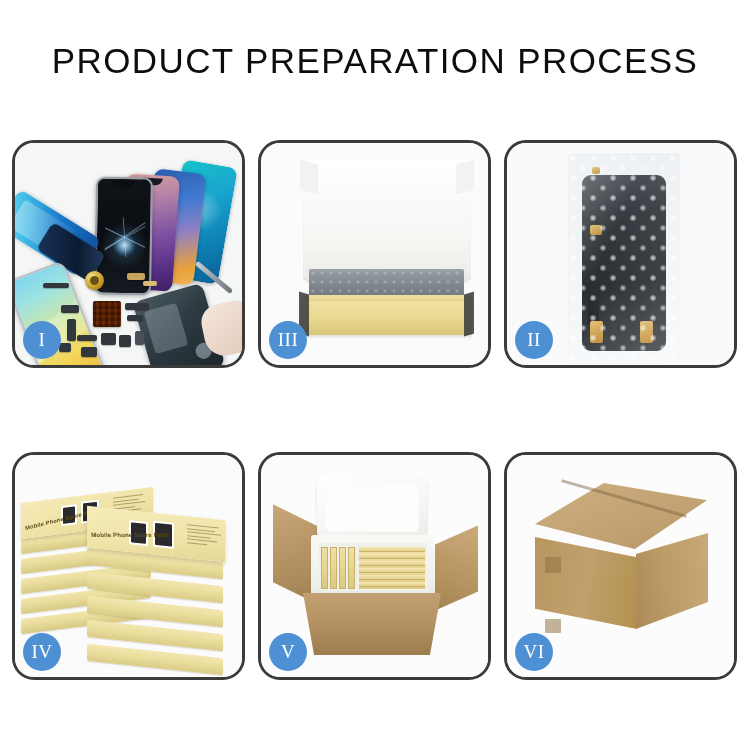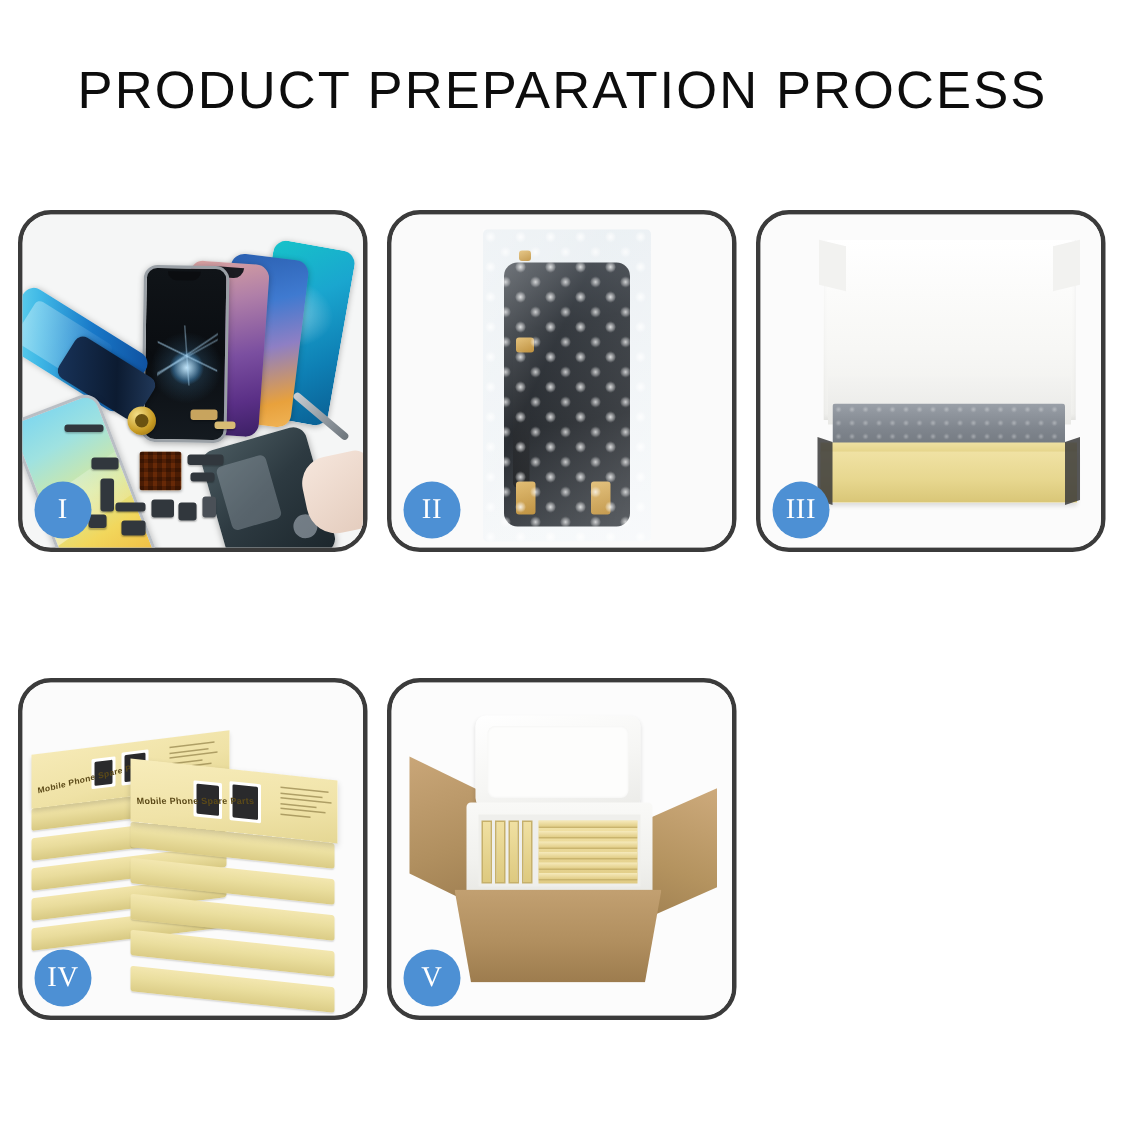--- a/index.html
+++ b/index.html
@@ -524,45 +524,45 @@
         <div class="sp" style="left:206px; top:202px; width:7px; height:4px; background:#b9bfc5;"></div>
 
         <div class="p1-tweez"></div>
         <div class="p1-hand"></div>
       </div>
       <div class="badge">I</div>
     </div>
 
     <div class="panel">
       <div class="panel-art">
+        <div class="p3-bg"></div>
+        <div class="p3-lid"></div>
+        <div class="p3-foam"></div>
+        <div class="p3-contents"></div>
+        <div class="p3-rim"></div>
+        <div class="p3-box-front"></div>
+      </div>
+      <div class="badge">III</div>
+    </div>
+
+    <div class="panel">
+      <div class="panel-art">
         <div class="p2-bg"></div>
         <div class="p2-bag">
           <div class="p2-item"></div>
           <div class="p2-flex"></div>
           <div class="p2-gold" style="left:24px; top:14px; width:8px; height:7px;"></div>
           <div class="p2-gold" style="left:22px; top:72px; width:12px; height:10px;"></div>
           <div class="p2-gold" style="left:22px; top:168px; width:13px; height:22px;"></div>
           <div class="p2-gold" style="left:72px; top:168px; width:13px; height:22px;"></div>
           <div class="p2-bubbles"></div>
           <div class="p2-sheen"></div>
         </div>
       </div>
       <div class="badge">II</div>
-    </div>
-
-    <div class="panel">
-      <div class="panel-art">
-        <div class="p3-bg"></div>
-        <div class="p3-lid"></div>
-        <div class="p3-foam"></div>
-        <div class="p3-contents"></div>
-        <div class="p3-rim"></div>
-        <div class="p3-box-front"></div>
-      </div>
-      <div class="badge">III</div>
     </div>
 
     <div class="panel">
       <div class="panel-art">
         <div class="p4-bg"></div>
 
         <div class="kb kb-l" style="top:76px;"></div>
         <div class="kb kb-l" style="top:96px;"></div>
         <div class="kb kb-l" style="top:116px;"></div>
         <div class="kb kb-l" style="top:136px;"></div>
@@ -628,15 +628,27 @@
               <i></i>
               <i></i>
               <i></i>
           </div>
         </div>
         <div class="p5-carton"></div>
       </div>
       <div class="badge">V</div>
     </div>
 
+    <div class="panel">
+      <div class="panel-art">
+        <div class="p6-bg"></div>
+        <div class="p6-top"></div>
+        <div class="p6-top-seam"></div>
+        <div class="p6-left"></div>
+        <div class="p6-right"></div>
+        <div class="p6-tape" style="left:38px; top:102px; width:16px; height:16px;"></div>
+        <div class="p6-tape" style="left:38px; top:164px; width:16px; height:14px;"></div>
+      </div>
+      <div class="badge">VI</div>
+    </div>
 
   </div>
 </div>
 
 </body></html>

